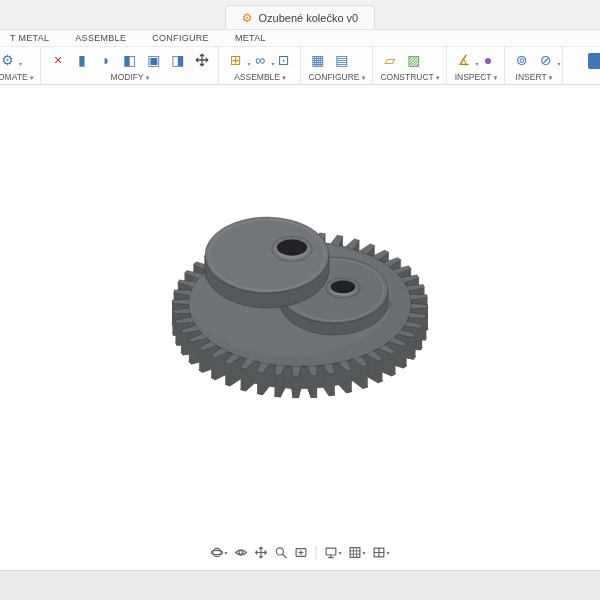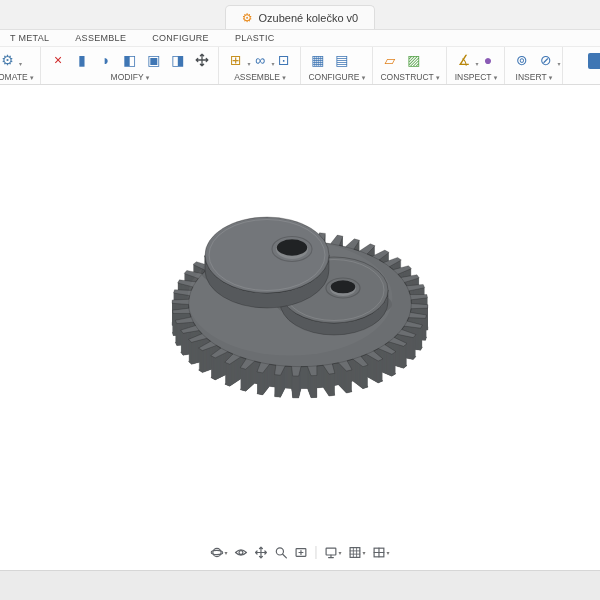--- a/index.html
+++ b/index.html
@@ -61,21 +61,21 @@
     <div class="doc-tab">
       <span class="doc-icon">⚙</span>
       <span>Ozubené kolečko v0</span>
     </div>
   </div>
 
   <div class="tabsrow">
       <div class="rtab">T METAL</div>
       <div class="rtab">ASSEMBLE</div>
       <div class="rtab">CONFIGURE</div>
-      <div class="rtab">PLASTIC</div>
+      <div class="rtab">METAL</div>
     </div>
 
   <div class="toolbar">
     <div class="cropped-icon"></div>
   <div class="tgroup cropped">
         <div class="ticons">
           <div class="ticon" style="color: rgb(77, 127, 174);">⚙<span class="tcaret">▾</span></div>
         </div>
         <div class="tlabel">OMATE <span class="lcaret">▾</span></div>
       </div>

